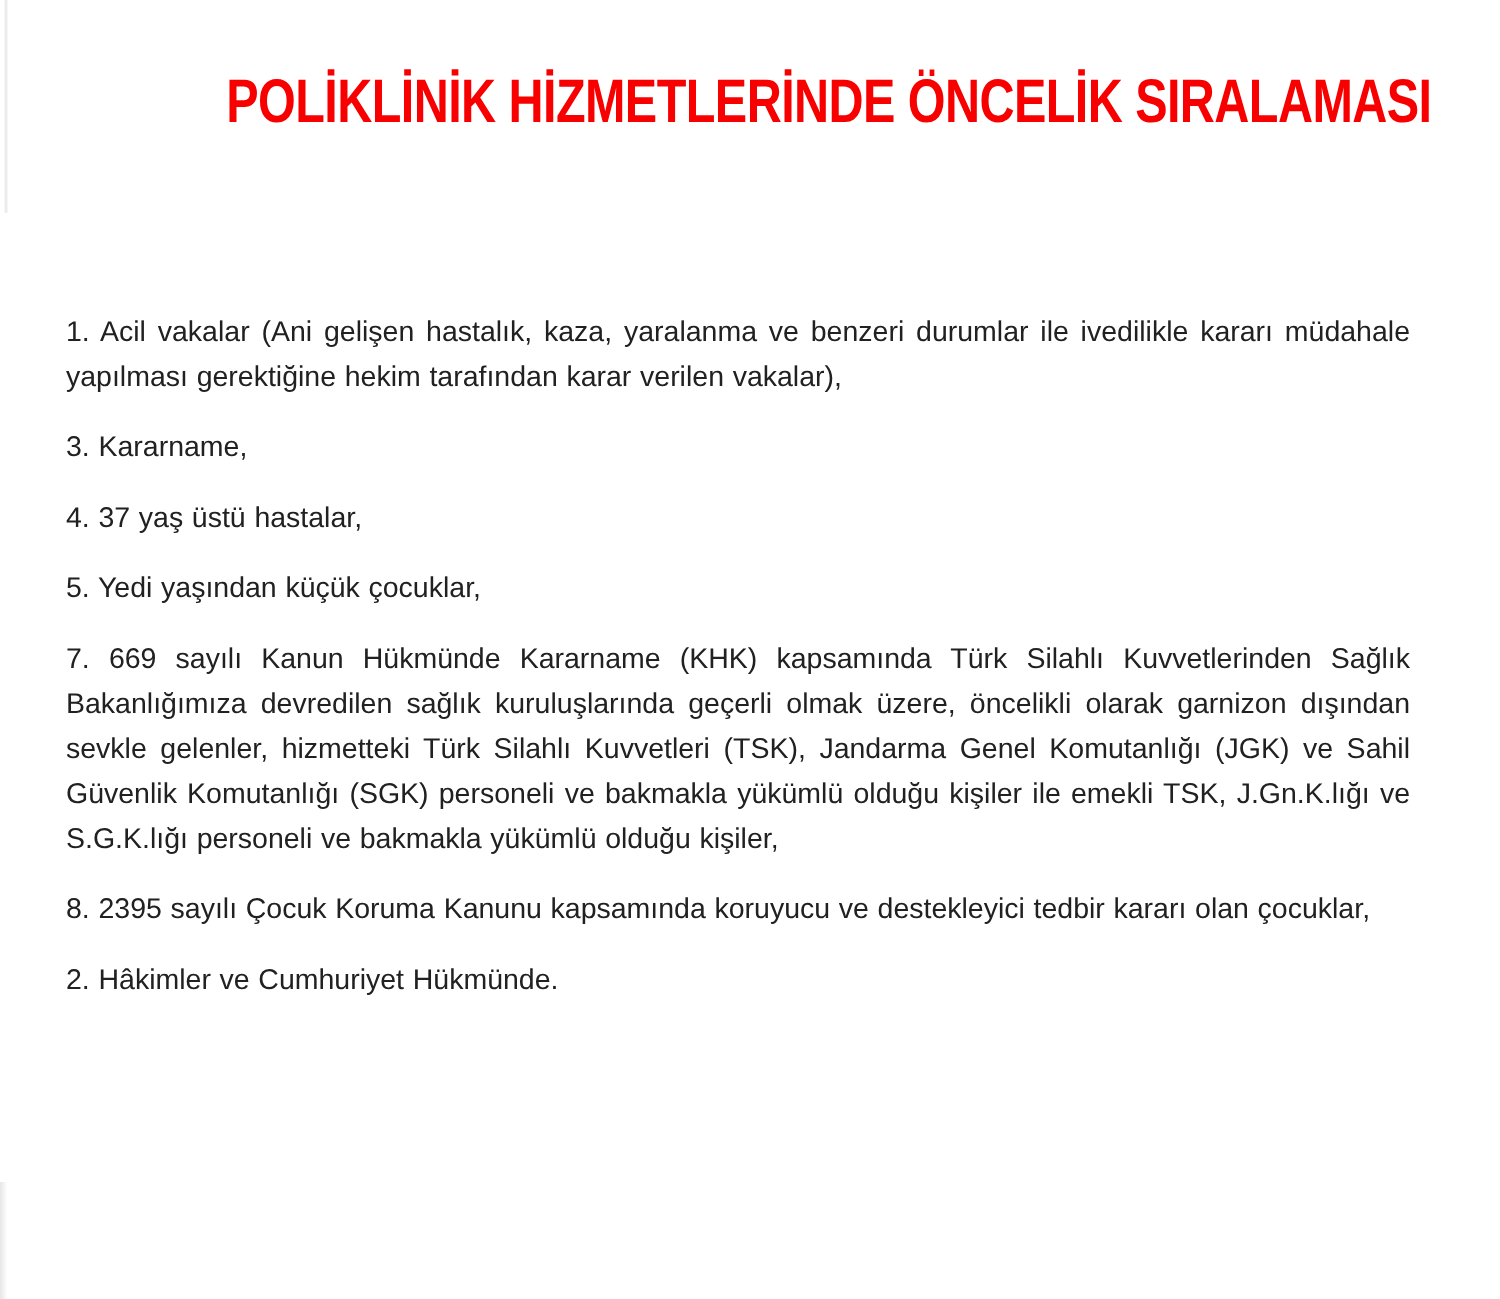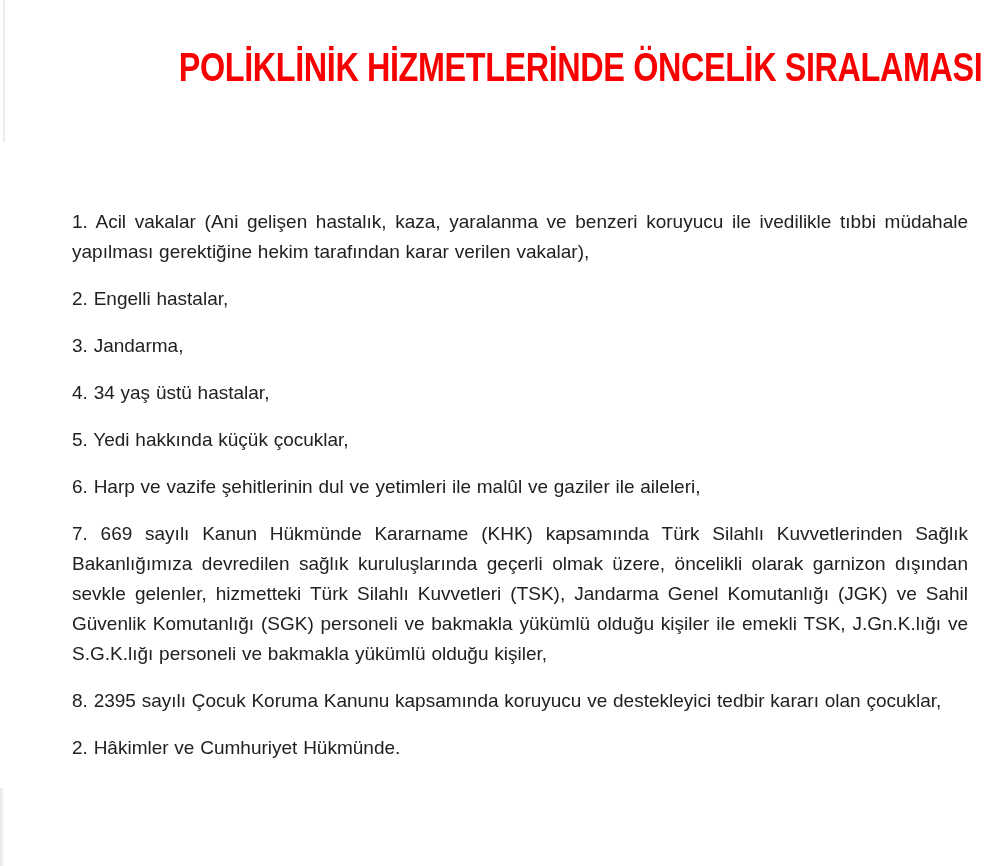--- a/index.html
+++ b/index.html
@@ -12,21 +12,21 @@
     background: #ffffff;
     overflow: hidden;
     position: relative;
     font-family: "Liberation Sans", sans-serif;
   }
   .page {
     position: relative;
     width: 100%;
     height: 100%;
     box-sizing: border-box;
-    padding: 20px 52px 0 72px;
+    padding: 20px 52px 0 44px;
   }
   .title-wrap {
     text-align: center;
     margin: 0 0 91px 0;
   }
   .title {
     display: inline-block;
     white-space: nowrap;
     font-size: 41px;
     line-height: 41px;
@@ -73,31 +73,29 @@
 </style>
 </head>
 <body>
 
 <div class="page">
   <div class="title-wrap">
     <h1 class="title">POLİKLİNİK HİZMETLERİNDE ÖNCELİK SIRALAMASI</h1>
   </div>
 
   <div class="list" id="priority-list">
-  <p class="item"><span>1.</span> <span>Acil vakalar (Ani gelişen hastalık, kaza, yaralanma ve benzeri koruyucu ile ivedilikle tıbbi müdahale yapılması gerektiğine hekim tarafından karar verilen vakalar),</span></p>
+  <p class="item"><span>1.</span> <span>Acil vakalar (Ani gelişen hastalık, kaza, yaralanma ve benzeri durumlar ile ivedilikle kararı müdahale yapılması gerektiğine hekim tarafından karar verilen vakalar),</span></p>
 
-  <p class="item"><span>2.</span> <span>Engelli hastalar,</span></p>
 
-  <p class="item"><span>3.</span> <span>Jandarma,</span></p>
+  <p class="item"><span>3.</span> <span>Kararname,</span></p>
 
-  <p class="item"><span>4.</span> <span>34 yaş üstü hastalar,</span></p>
+  <p class="item"><span>4.</span> <span>37 yaş üstü hastalar,</span></p>
 
-  <p class="item"><span>5.</span> <span>Yedi hakkında küçük çocuklar,</span></p>
+  <p class="item"><span>5.</span> <span>Yedi yaşından küçük çocuklar,</span></p>
 
-  <p class="item"><span>6.</span> <span>Harp ve vazife şehitlerinin dul ve yetimleri ile malûl ve gaziler ile aileleri,</span></p>
 
   <p class="item"><span>7.</span> <span>669 sayılı Kanun Hükmünde Kararname (KHK) kapsamında Türk Silahlı Kuvvetlerinden Sağlık Bakanlığımıza devredilen sağlık kuruluşlarında geçerli olmak üzere, öncelikli olarak garnizon dışından sevkle gelenler, hizmetteki Türk Silahlı Kuvvetleri (TSK), Jandarma Genel Komutanlığı (JGK) ve Sahil Güvenlik Komutanlığı (SGK) personeli ve bakmakla yükümlü olduğu kişiler ile emekli TSK, J.Gn.K.lığı ve S.G.K.lığı personeli ve bakmakla yükümlü olduğu kişiler,</span></p>
 
   <p class="item"><span>8.</span> <span>2395 sayılı Çocuk Koruma Kanunu kapsamında koruyucu ve destekleyici tedbir kararı olan çocuklar,</span></p>
 
 
   <p class="item"><span>2.</span> <span>Hâkimler ve Cumhuriyet Hükmünde.</span></p>
 </div>
 </div>
 

